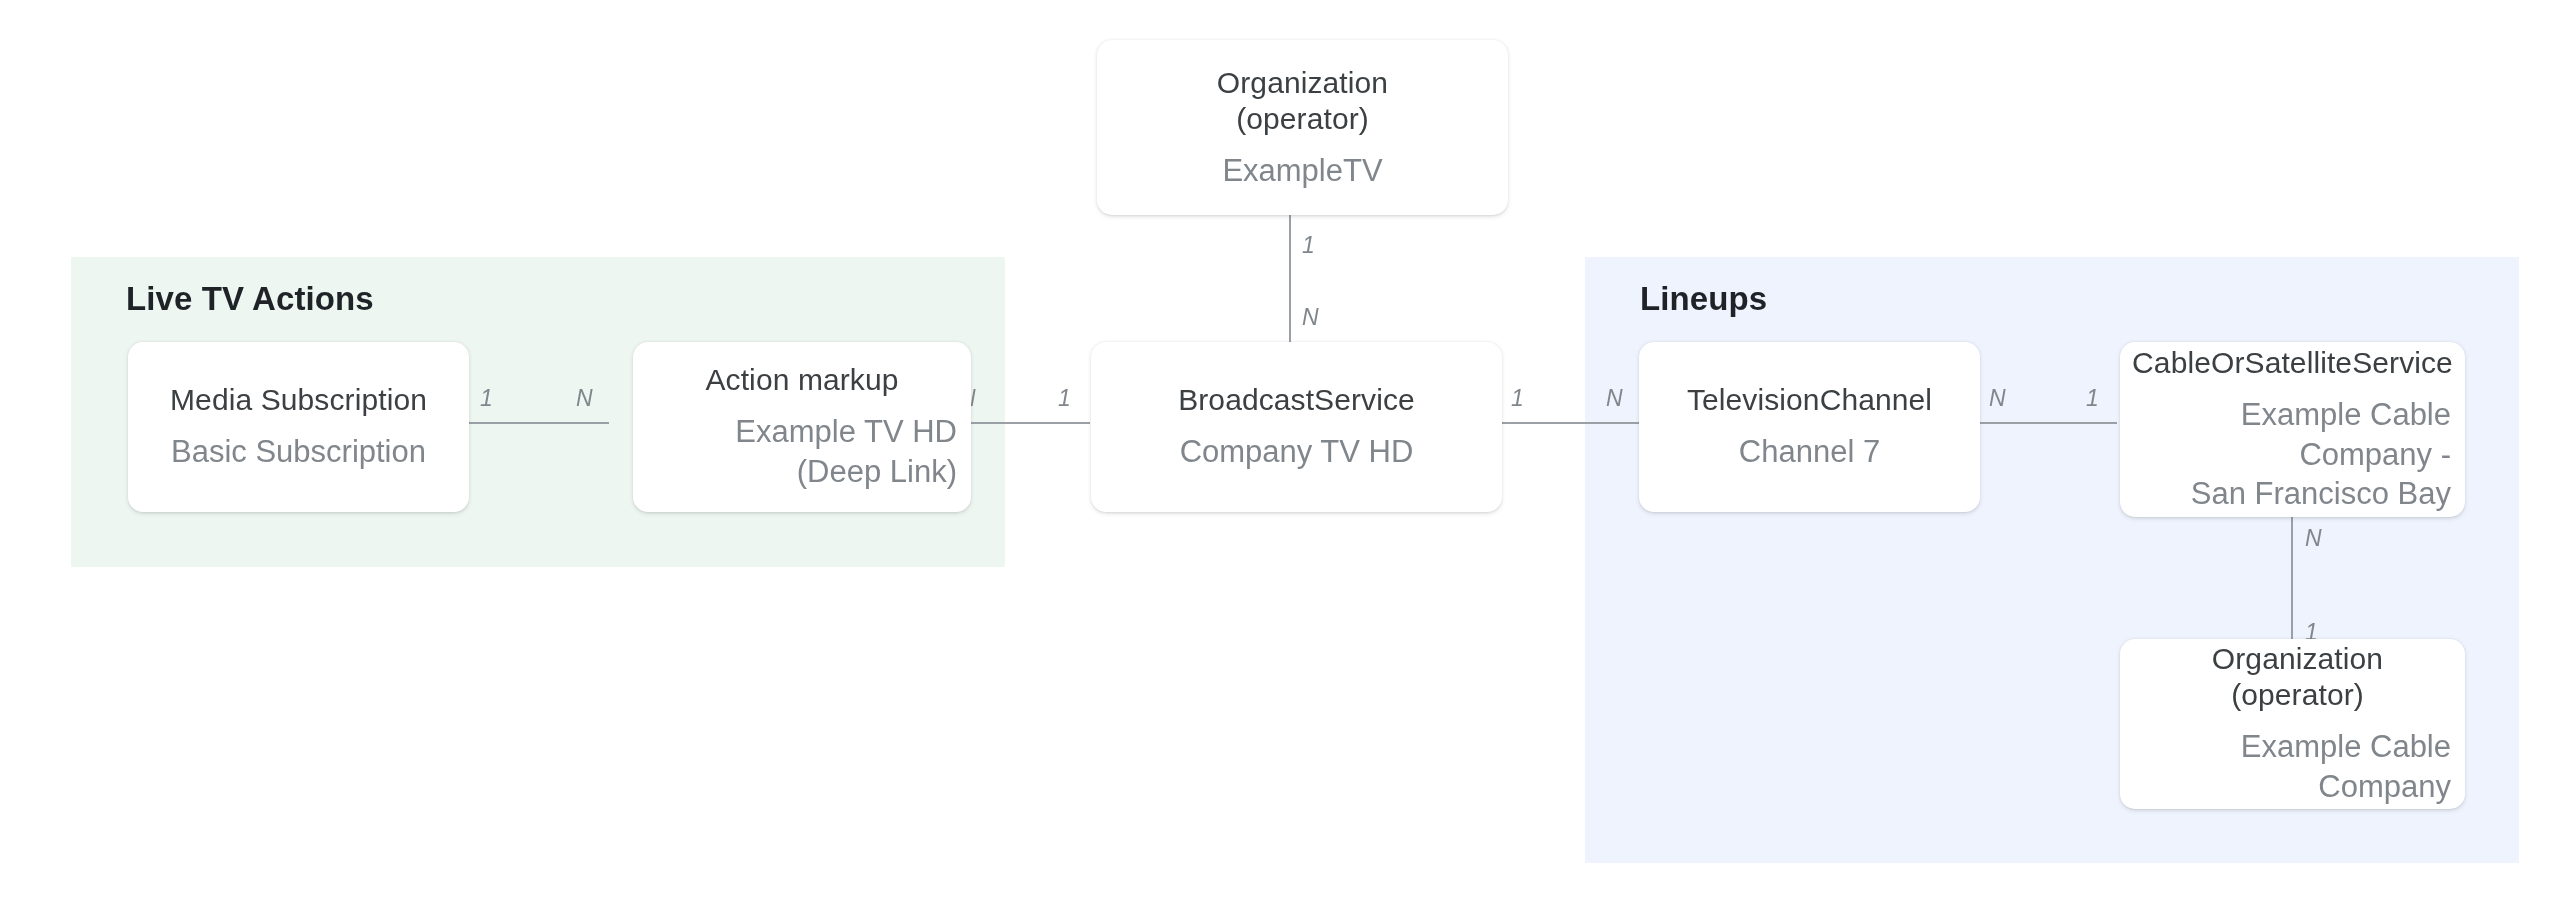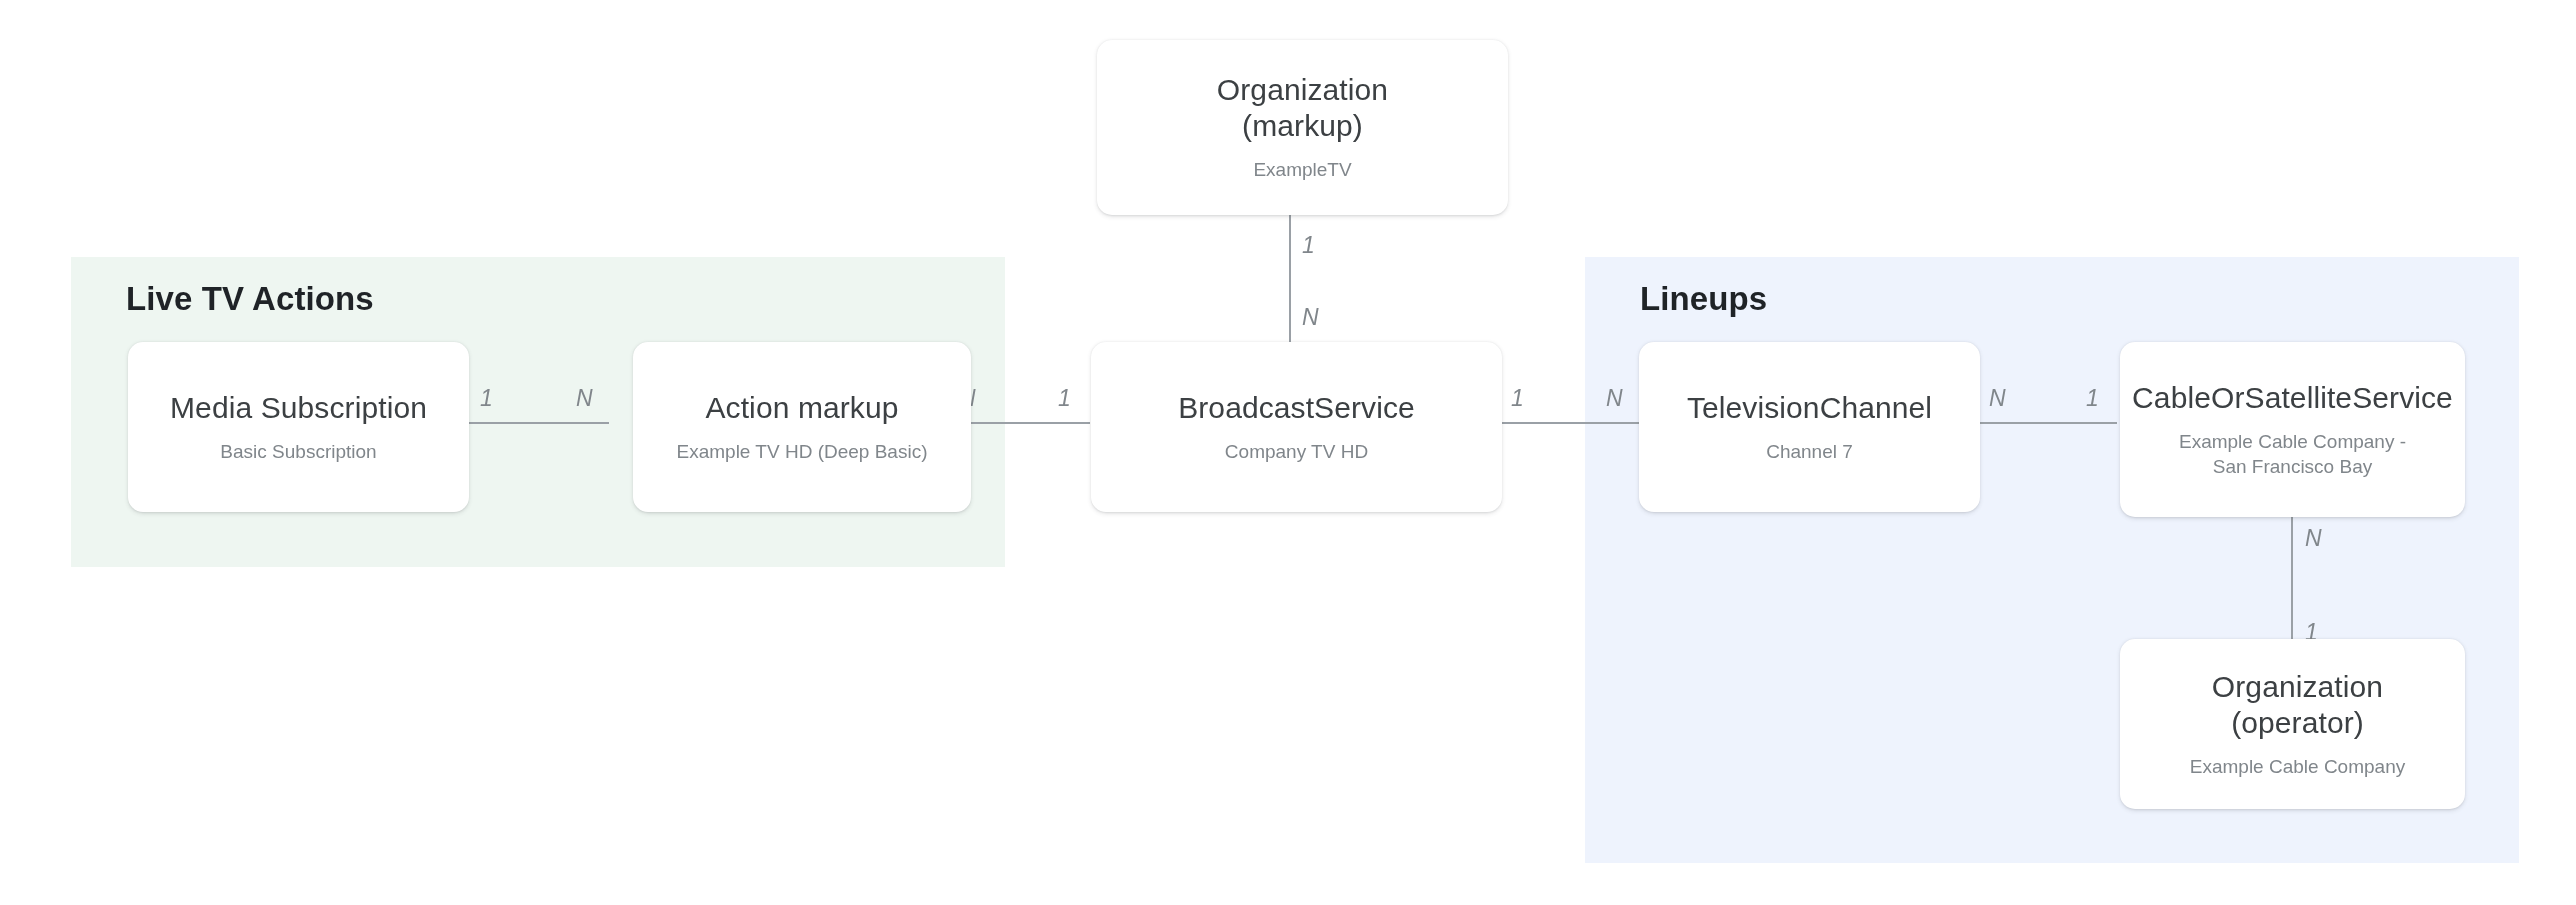--- a/index.html
+++ b/index.html
@@ -85,24 +85,24 @@
   .node-title {
     font-size: 30px;
     line-height: 1.2;
     color: #3c4043;
     text-align: center;
     font-weight: 400;
     letter-spacing: 0.1px;
   }
   .node-subtitle {
     margin-top: 14px;
-    font-size: 19px;
+    font-size: 31px;
     line-height: 1.28;
     color: #80868b;
-    text-align: center;
+    text-align: right;
     font-weight: 400;
   }
 </style>
 </head>
 <body>
 
 <div id="canvas">
 
   <div class="panel" id="panel-live-tv">
     <div class="panel-title">Live TV Actions</div>
@@ -135,33 +135,33 @@
 
   <div class="card-label" style="left:1989px; top:387px;">N</div>
   <div class="card-label" style="left:2086px; top:387px;">1</div>
 
   <div class="card-label" style="left:2305px; top:527px;">N</div>
   <div class="card-label" style="left:2305px; top:621px;">1</div>
 
   <div class="node" id="node-organization-network" style="left:1097px; top:40px; width:411px; height:175px;">
     <div class="node-title">
       <span>Organization</span><br>
-      <span>(markup)</span>
+      <span>(operator)</span>
     </div>
     <div class="node-subtitle">ExampleTV</div>
   </div>
 
   <div class="node" id="node-media-subscription" style="left:128px; top:342px; width:341px; height:170px;">
     <div class="node-title">Media Subscription</div>
     <div class="node-subtitle">Basic Subscription</div>
   </div>
 
   <div class="node" id="node-action-markup" style="left:609px; top:342px; width:338px; height:170px;margin-left:24px;">
     <div class="node-title">Action markup</div>
-    <div class="node-subtitle">Example TV HD (Deep Basic)</div>
+    <div class="node-subtitle">Example TV HD (Deep Link)</div>
   </div>
 
   <div class="node" id="node-broadcast-service" style="left:1091px; top:342px; width:411px; height:170px;">
     <div class="node-title">BroadcastService</div>
     <div class="node-subtitle">Company TV HD</div>
   </div>
 
   <div class="node" id="node-television-channel" style="left:1639px; top:342px; width:341px; height:170px;">
     <div class="node-title">TelevisionChannel</div>
     <div class="node-subtitle">Channel 7</div>

